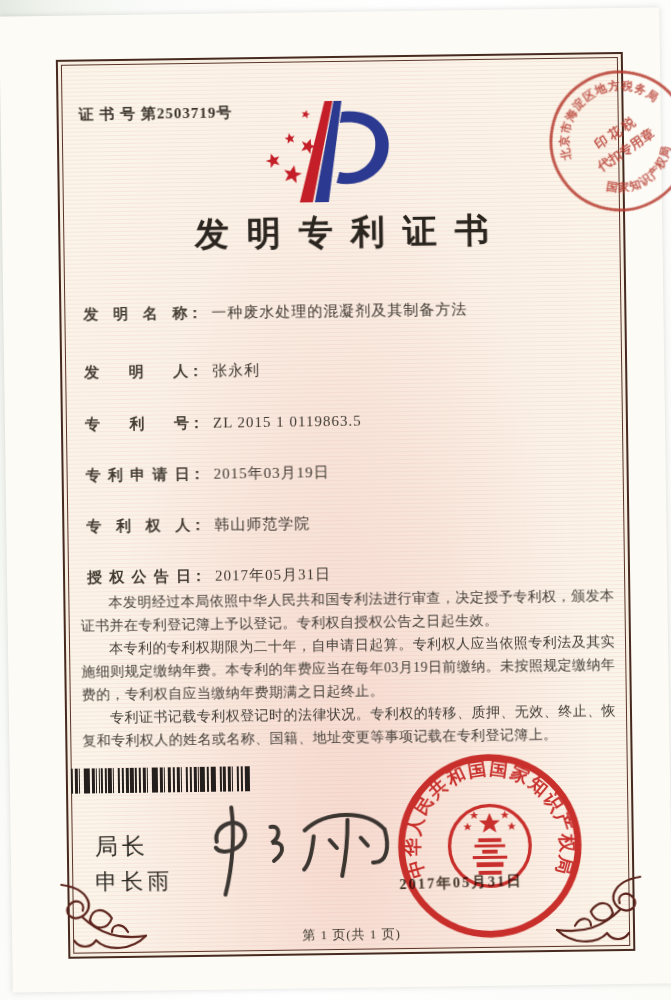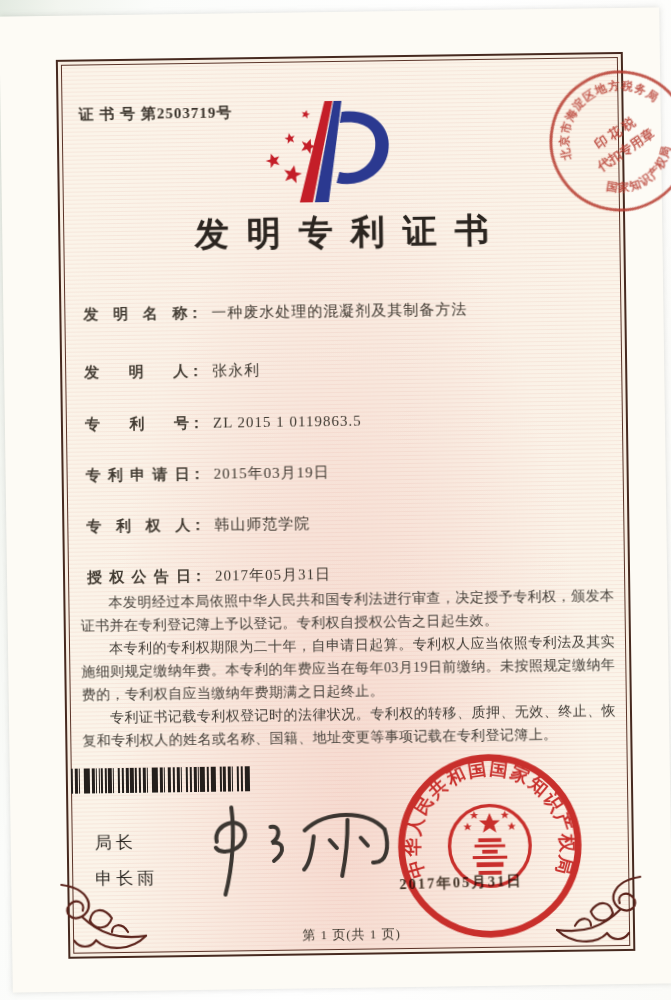--- a/index.html
+++ b/index.html
@@ -36,22 +36,22 @@
   .field-colon{font-weight:bold;color:#433c33;}
   .field-value{margin-left:9px;letter-spacing:1px;}
   .bodytext{position:absolute;left:15px;top:530px;width:534px;font-size:14px;line-height:23px;color:#45403a;text-align:justify;}
   .bodytext p{margin:0;text-indent:2em;letter-spacing:.4px;}
   .barcode{
     position:absolute;left:3px;top:707px;width:183px;height:25px;
     background:
       repeating-linear-gradient(90deg,#241f1c 0 2px,rgba(0,0,0,0) 2px 4px,#241f1c 4px 7px,rgba(0,0,0,0) 7px 8px,#241f1c 8px 9px,rgba(0,0,0,0) 9px 13px,#241f1c 13px 15px,rgba(0,0,0,0) 15px 17px),
       repeating-linear-gradient(90deg,rgba(0,0,0,0) 0 5px,#241f1c 5px 6px,rgba(0,0,0,0) 6px 14px,#241f1c 14px 17px,rgba(0,0,0,0) 17px 23px);
   }
-  .signer-title{position:absolute;left:26px;top:770px;font-size:17px;color:#2e2a25;letter-spacing:4px;}
-  .signer-name{position:absolute;left:26px;top:806px;font-size:17px;color:#2e2a25;letter-spacing:4px;}
+  .signer-title{position:absolute;left:26px;top:770px;font-size:23px;color:#2e2a25;letter-spacing:4px;}
+  .signer-name{position:absolute;left:26px;top:806px;font-size:22px;color:#2e2a25;letter-spacing:4px;}
   .signature{position:absolute;left:118px;top:742px;width:232px;height:98px;}
   .seal{position:absolute;left:325px;top:694px;width:192px;height:192px;opacity:.92;}
   .seal-date{
     position:absolute;left:330px;top:817px;font-size:14.5px;font-weight:bold;color:#473d31;
     letter-spacing:2px;transform:rotate(-1deg);mix-blend-mode:multiply;white-space:nowrap;
   }
   .footer{position:absolute;left:0;right:0;top:868px;text-align:center;font-size:13px;color:#3e382f;letter-spacing:1px;}
   .flourish{position:absolute;width:96px;height:96px;}
   .flourish.bl{left:-14px;bottom:-16px;transform:scaleX(-1);}
   .flourish.br{right:-14px;bottom:-16px;}

